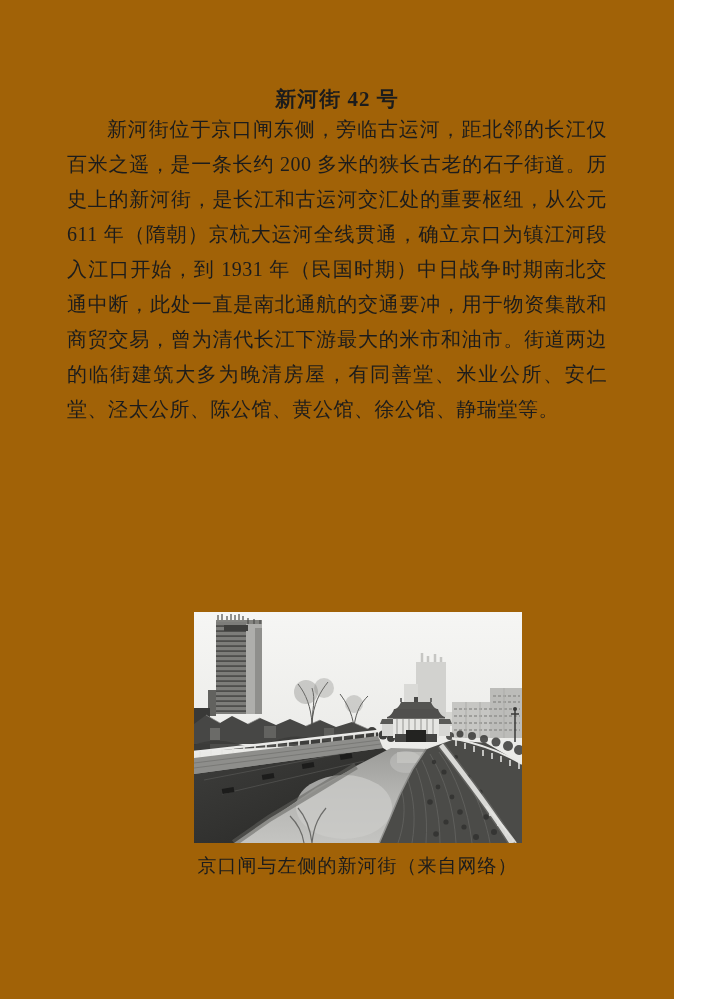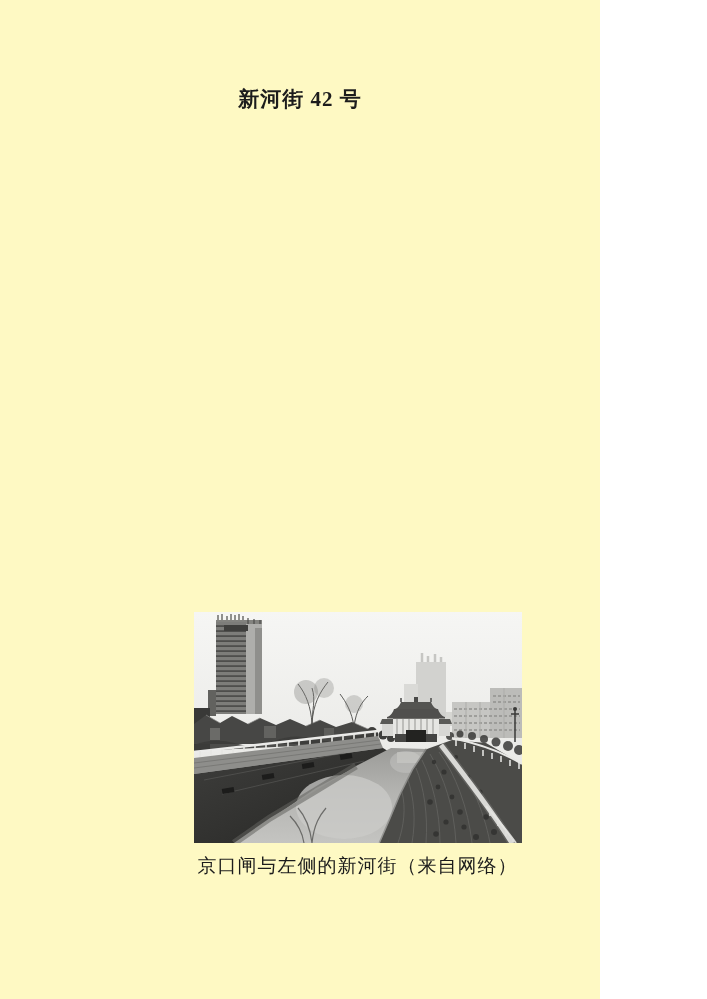--- a/index.html
+++ b/index.html
@@ -1,19 +1,19 @@
 <!DOCTYPE html>
 <html><head>
 <meta charset="utf-8">
 <style>
   html,body { margin:0; padding:0; background:#ffffff; }
   .page {
     position:relative;
-    width:600px; height:999px;
-    background:#fef9c3;
+    width:674px; height:999px;
+    background:#a16207;
     color:#1c1c1c;
     font-family:"Liberation Serif","DejaVu Serif",serif;
     overflow:hidden;
   }
   .doc-title {
     margin:0;
     padding-top:86px;
     text-align:center;
     font-size:21px;
     line-height:26px;
@@ -51,20 +51,21 @@
     letter-spacing:1px;
   }
 </style>
 </head>
 <body>
 
 <div class="page">
 
   <h1 class="doc-title">新河街 42 号</h1>
 
+  <p class="para">新河街位于京口闸东侧，旁临古运河，距北邻的长江仅百米之遥，是一条长约 200 多米的狭长古老的石子街道。历史上的新河街，是长江和古运河交汇处的重要枢纽，从公元 611 年（隋朝）京杭大运河全线贯通，确立京口为镇江河段入江口开始，到 1931 年（民国时期）中日战争时期南北交通中断，此处一直是南北通航的交通要冲，用于物资集散和商贸交易，曾为清代长江下游最大的米市和油市。街道两边的临街建筑大多为晚清房屋，有同善堂、米业公所、安仁堂、泾太公所、陈公馆、黄公馆、徐公馆、静瑞堂等。</p>
 
   <figure class="doc-figure">
     <div class="photo">
       <svg viewBox="0 0 328 231" width="328" height="231" xmlns="http://www.w3.org/2000/svg">
         <defs>
           <linearGradient id="sky" x1="0" y1="0" x2="0" y2="1">
             <stop offset="0" stop-color="#f6f6f4"></stop>
             <stop offset="0.7" stop-color="#e9e9e6"></stop>
             <stop offset="1" stop-color="#dcdcd8"></stop>
           </linearGradient>

